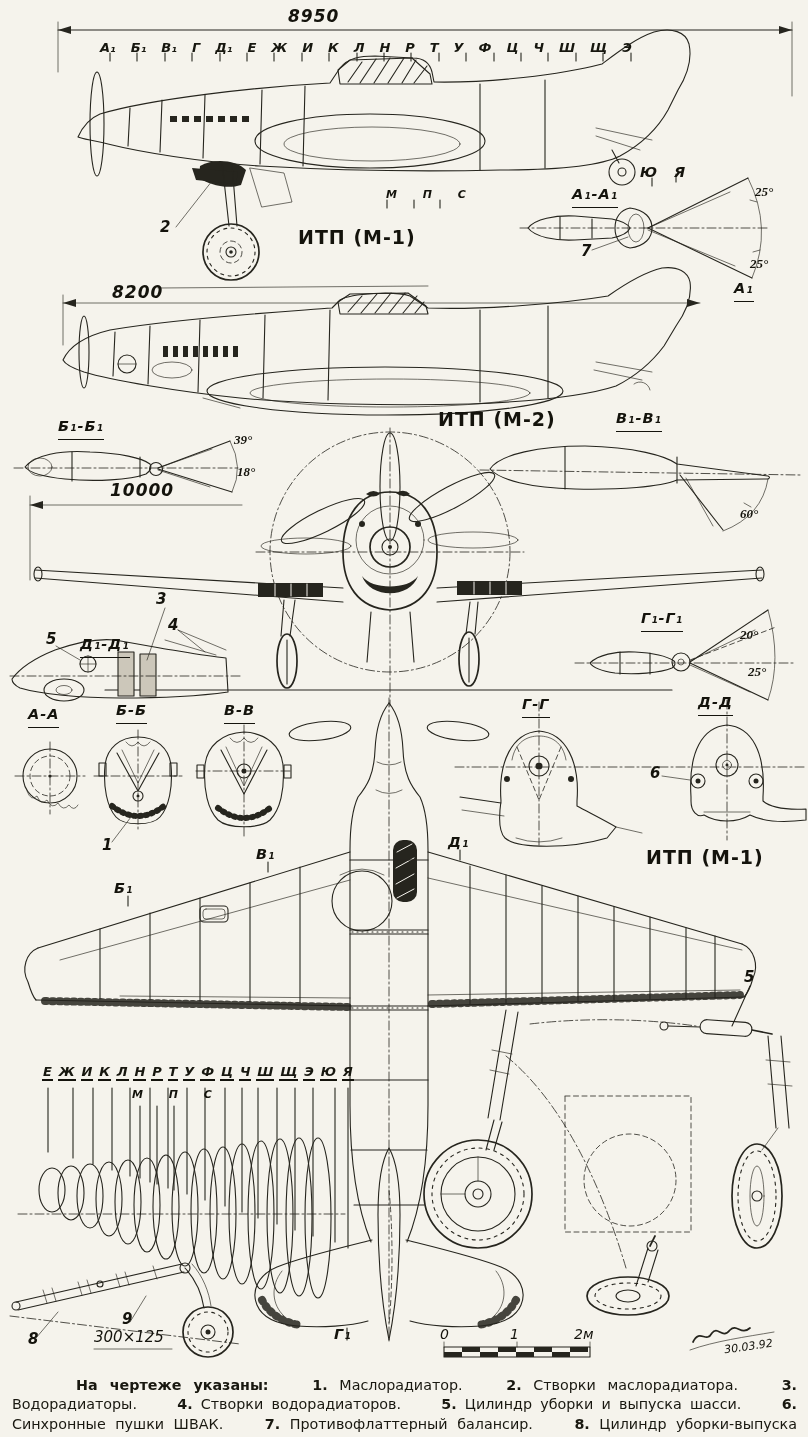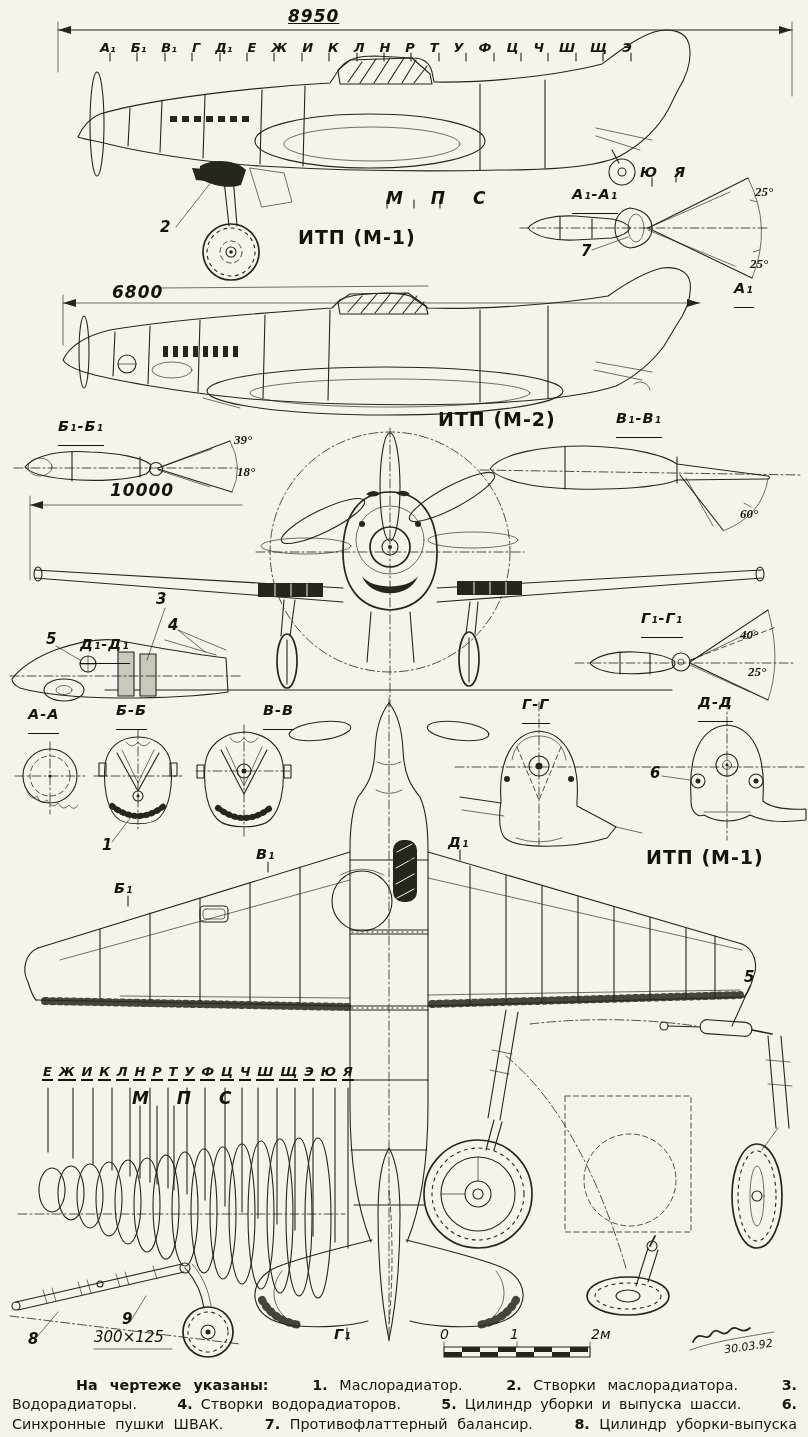--- a/index.html
+++ b/index.html
@@ -14,31 +14,31 @@
   svg .dsh{stroke-dasharray:5 3.5;stroke-width:.8;}
   svg .thin{stroke-width:.65;}
   svg .thk{stroke-width:1.7;}
   svg .hat6{stroke-width:6;stroke-dasharray:1.5 4.5;}
   svg .hat8{stroke-width:8;stroke-dasharray:1.5 5.5;opacity:.85;}
   svg .ring{stroke-dasharray:3 4.5;}
   svg .stip{fill:#ccc7ba;}
   .lbl{position:absolute;white-space:nowrap;color:#14130c;}
   .it{font-style:italic;}
   .b{font-weight:normal;}
-  .ul{border-bottom:1.6px solid #14130c;padding-bottom:11px;}
+  .ul{border-bottom:1.6px solid #14130c;padding-bottom:5px;}
   .dim{font-size:17px;font-style:italic;font-weight:bold;letter-spacing:1px;}
   .sec{font-size:14.5px;font-style:italic;font-weight:bold;letter-spacing:1px;}
   .ang{font-size:13px;font-style:italic;font-weight:bold;font-family:Liberation Serif, serif;}
   .co{font-size:15px;font-style:italic;font-weight:bold;}
   .title{font-size:19px;font-weight:bold;letter-spacing:1px;}
   .st-row{position:absolute;display:flex;justify-content:space-between;
           font-size:13px;font-weight:bold;font-style:italic;}
   .st-row span{display:inline-block;}
   .st-row.unders span{border-bottom:2px solid #14130c;padding:0 1px;}
-  .mps{letter-spacing:11px;font-size:17px;font-weight:bold;font-style:italic;}
+  .mps{letter-spacing:11px;font-size:11px;font-weight:bold;font-style:italic;}
   .tiny{font-size:11px;}
   .caption{position:absolute;left:12px;top:1362px;width:785px;text-align:justify;
            font-size:14.3px;line-height:1.34;text-indent:32px;font-weight:500;color:#191810;}
   .caption b{font-weight:800;margin-left:32px;}
   .ci{white-space:normal;}
 </style>
 </head>
 <body>
 
 <div id="stage">
@@ -574,21 +574,21 @@
         <line x1="517" y1="1342" x2="517" y2="1347" class="thin"></line>
     <line x1="590" y1="1342" x2="590" y2="1347" class="thin"></line>
   </g>
 
   <g>
     <path d="M693,1342 C700,1328 706,1344 712,1333 C718,1325 722,1340 730,1330 C737,1323 741,1336 750,1328" class="thk"></path>
     <path d="M690,1350 C715,1341 745,1337 774,1332" class="thin"></path>
   </g>
 </svg>
 
-<div class="lbl dim" style="left:288px;top:6px;text-decoration:underline;">8950</div>
+<div class="lbl dim" style="left:288px;top:6px;">8950</div>
 
 <div class="st-row" style="left:100px;top:40px;width:532px;">
       <span>А₁</span> 
       <span>Б₁</span> 
       <span>В₁</span> 
       <span>Г</span> 
       <span>Д₁</span> 
       <span>Е</span> 
       <span>Ж</span> 
       <span>И</span> 
@@ -610,44 +610,44 @@
 <div class="lbl mps" style="left:386px;top:188px;"><span>М</span> <span>П</span> <span>С</span> </div>
 <div class="lbl title" style="left:298px;top:226px;">ИТП (М-1)</div>
 
 <div class="lbl sec" style="left:640px;top:164px;letter-spacing:6px;">Ю Я</div>
 <div class="lbl sec ul" style="left:572px;top:186px;">А₁-А₁</div>
 <div class="lbl ang" style="left:755px;top:184px;">25°</div>
 <div class="lbl ang" style="left:750px;top:256px;">25°</div>
 <div class="lbl co" style="left:581px;top:242px;">7</div>
 <div class="lbl sec ul" style="left:734px;top:280px;">А₁</div>
 
-<div class="lbl dim" style="left:112px;top:282px;">6800</div>
+<div class="lbl dim" style="left:112px;top:282px;">8200</div>
 <div class="lbl title" style="left:438px;top:408px;">ИТП (М-2)</div>
 
 <div class="lbl sec ul" style="left:58px;top:418px;">Б₁-Б₁</div>
 <div class="lbl ang" style="left:234px;top:432px;">39°</div>
 <div class="lbl ang" style="left:237px;top:464px;">18°</div>
 
 <div class="lbl sec ul" style="left:616px;top:410px;">В₁-В₁</div>
 <div class="lbl ang" style="left:740px;top:506px;">60°</div>
 
 <div class="lbl dim" style="left:110px;top:480px;">10000</div>
 
 <div class="lbl sec ul" style="left:80px;top:636px;">Д₁-Д₁</div>
 <div class="lbl co" style="left:46px;top:630px;">5</div>
 <div class="lbl co" style="left:156px;top:590px;">3</div>
 <div class="lbl co" style="left:168px;top:616px;">4</div>
 
 <div class="lbl sec ul" style="left:641px;top:610px;">Г₁-Г₁</div>
-<div class="lbl ang" style="left:740px;top:627px;">40°</div>
+<div class="lbl ang" style="left:740px;top:627px;">20°</div>
 <div class="lbl ang" style="left:748px;top:664px;">25°</div>
 
 <div class="lbl sec ul" style="left:28px;top:706px;">А-А</div>
 <div class="lbl sec ul" style="left:116px;top:702px;">Б-Б</div>
-<div class="lbl sec ul" style="left:224px;top:702px;margin-left:39px;">В-В</div>
+<div class="lbl sec ul" style="left:224px;top:702px;">В-В</div>
 <div class="lbl sec ul" style="left:522px;top:696px;">Г-Г</div>
 <div class="lbl sec ul" style="left:698px;top:694px;">Д-Д</div>
 <div class="lbl co" style="left:650px;top:764px;">6</div>
 <div class="lbl co" style="left:102px;top:836px;">1</div>
 
 <div class="lbl sec" style="left:114px;top:880px;">Б₁</div>
 <div class="lbl sec" style="left:256px;top:846px;">В₁</div>
 <div class="lbl sec" style="left:448px;top:834px;">Д₁</div>
 <div class="lbl sec" style="left:334px;top:1326px;">Г₁</div>
 <div class="lbl title" style="left:646px;top:846px;">ИТП (М-1)</div>
@@ -677,21 +677,21 @@
       <span>Я</span> 
     </div>
 <div class="lbl mps" style="left:132px;top:1088px;"><span>М</span> <span>П</span> <span>С</span> </div>
 
 <div class="lbl co" style="left:122px;top:1310px;">9</div>
 <div class="lbl co" style="left:28px;top:1330px;">8</div>
 <div class="lbl it b" style="left:94px;top:1328px;font-size:15px;">300×125</div>
 
 <div class="lbl it b" style="left:440px;top:1326px;font-size:14px;">0</div>
 <div class="lbl it b" style="left:510px;top:1326px;font-size:14px;">1</div>
-<div class="lbl it b" style="left:574px;top:1326px;font-size:14px;margin-left:17px;">2м</div>
+<div class="lbl it b" style="left:574px;top:1326px;font-size:14px;">2м</div>
 
 <div class="lbl it tiny" style="left:724px;top:1340px;transform:rotate(-8deg);">30.03.92</div>
 
 <p class="caption">
   <b>На чертеже указаны:</b>
   <span><span class="ci"> <b>1.</b> <span>Маслорадиатор.</span></span> <span class="ci"> <b>2.</b> <span>Створки маслорадиатора.</span></span> <span class="ci"> <b>3.</b> <span>Водорадиаторы.</span></span> <span class="ci"> <b>4.</b> <span>Створки водорадиаторов.</span></span> <span class="ci"> <b>5.</b> <span>Цилиндр уборки и выпуска шасси.</span></span> <span class="ci"> <b>6.</b> <span>Синхронные пушки ШВАК.</span></span> <span class="ci"> <b>7.</b> <span>Противофлаттерный балансир.</span></span> <span class="ci"> <b>8.</b> <span>Цилиндр уборки-выпуска хвостового колеса.</span></span> <span class="ci"> <b>9.</b> <span>Амортизатор хвостового колеса</span></span> </span>
 </p>
 
 </div>
 

